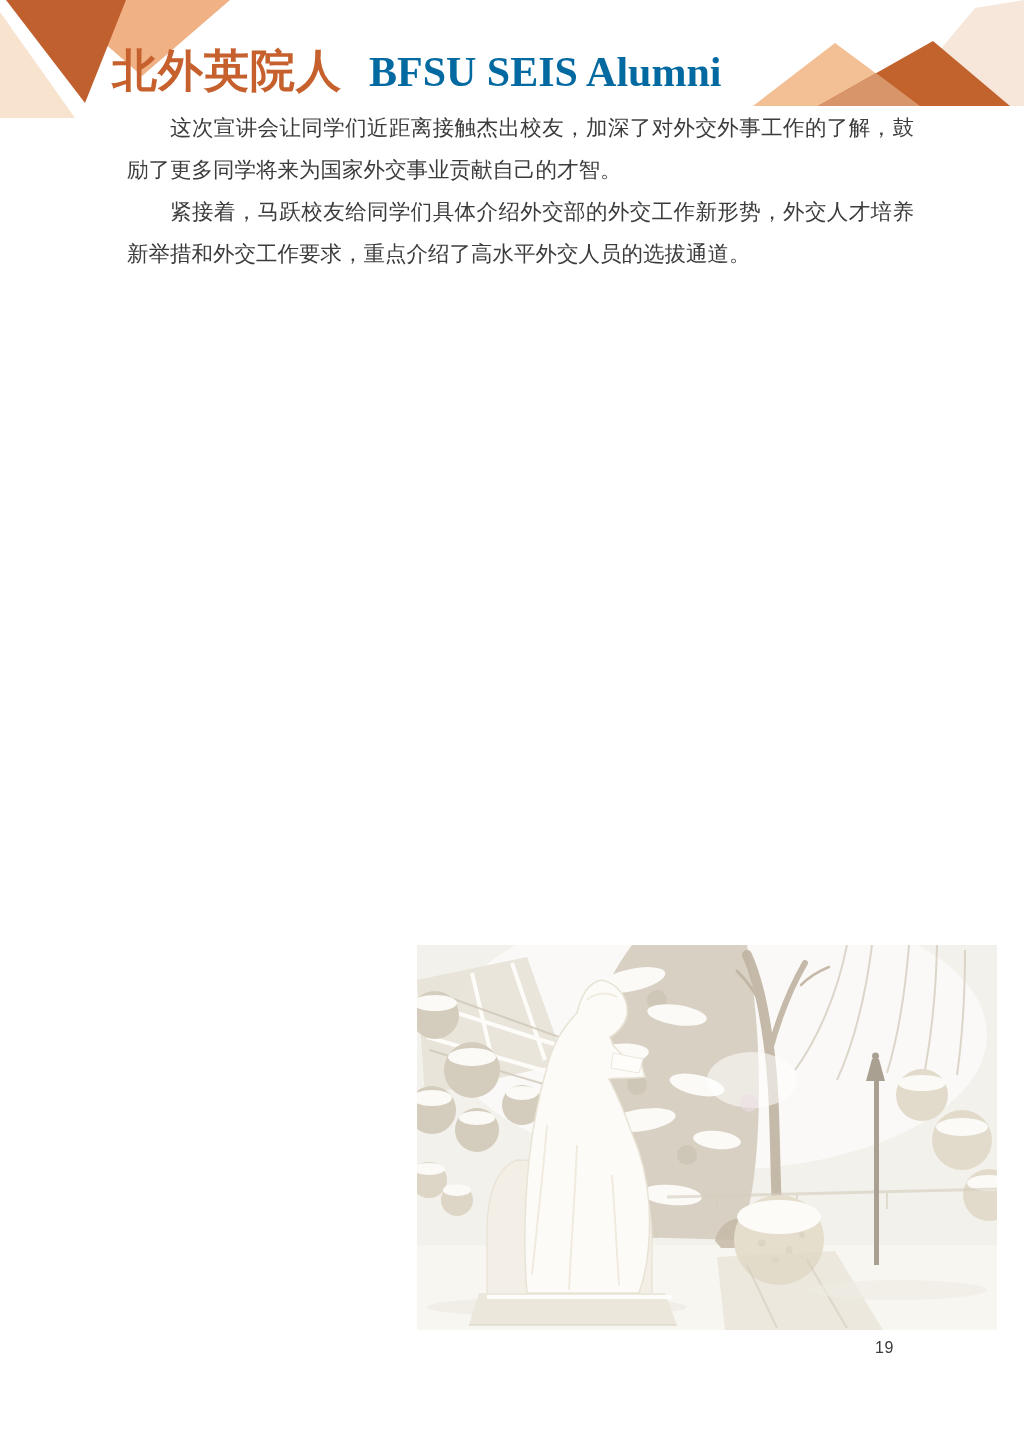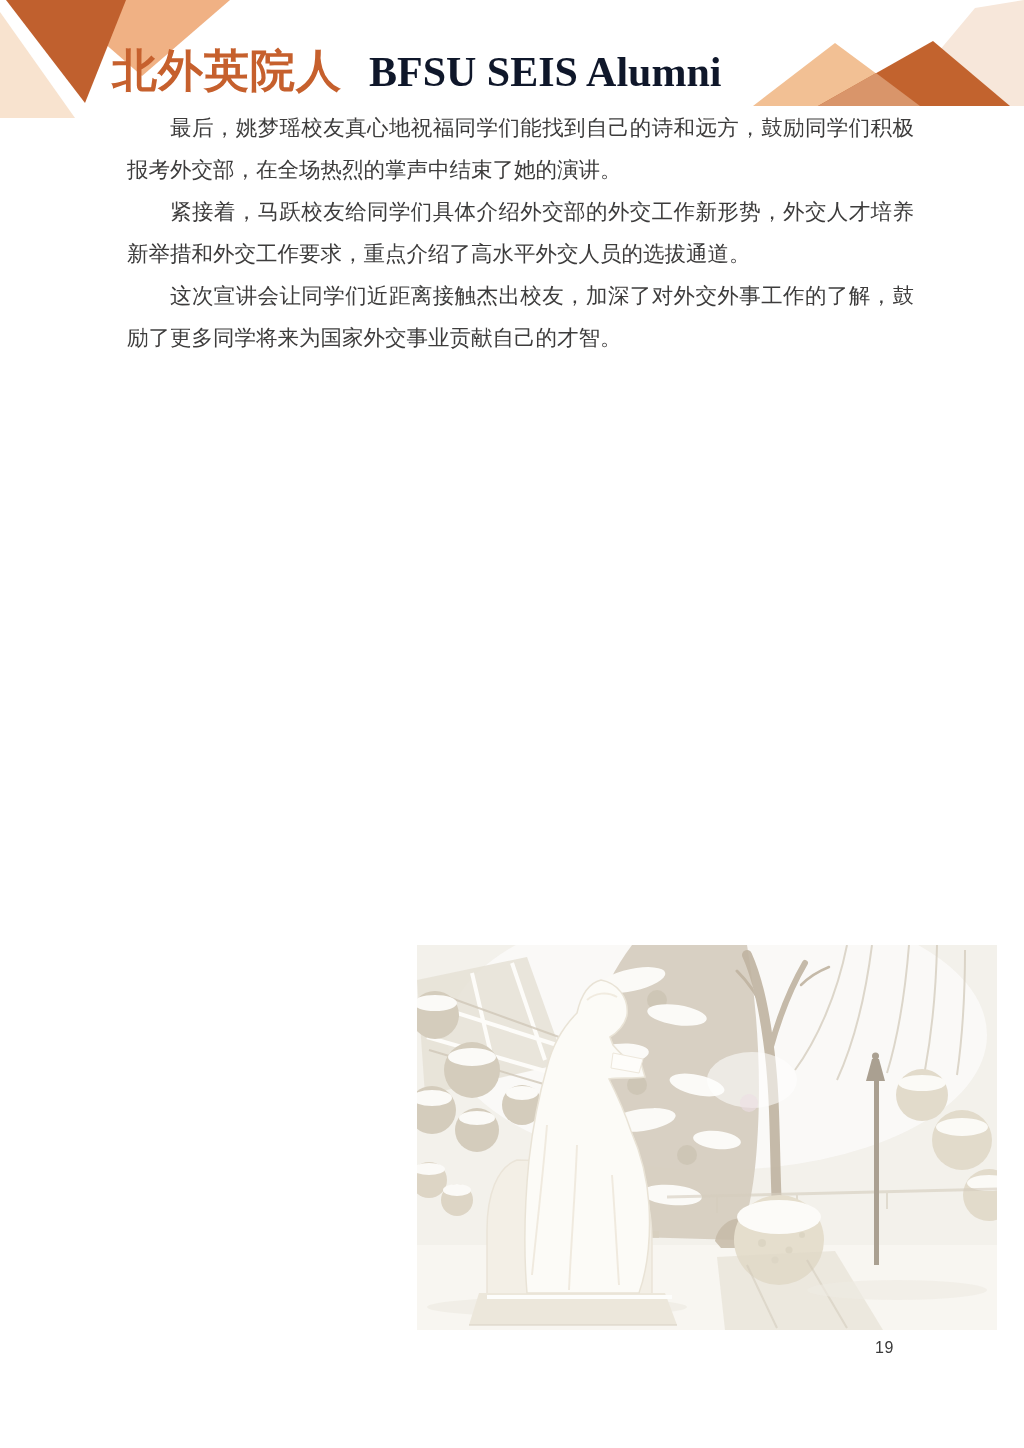--- a/index.html
+++ b/index.html
@@ -14,21 +14,21 @@
     position:absolute; top:46px; left:80px; z-index:2;
     display:flex; align-items:baseline; gap:27px; white-space:nowrap;margin-left:32px;
   }
   .masthead-cn {
     font-family:"Liberation Sans", sans-serif;
     font-weight:900; font-size:45px; letter-spacing:1px;
     color:#c6602d; line-height:1.1;
   }
   .masthead-en {
     font-family:"Liberation Serif", serif;
-    font-weight:700; font-size:42px; color:#0f172a; line-height:1.1;
+    font-weight:700; font-size:42px; color:#0369a1; line-height:1.1;
   }
   
   .article {
     position:absolute; left:127px; top:107px; width:787px; z-index:2;
     font-size:21.5px; line-height:42px; color:#3d3c3c;
     text-align:justify;
   }
   .article p { margin:0; }
   .article p.indent { text-indent:2em; }
   
@@ -60,23 +60,22 @@
     <polygon points="818,106 933,41 1010,106" fill="#c2632e"></polygon>
     <polygon points="876,73 818,106 920,106" fill="#d9956a"></polygon>
   </svg>
 
   <header class="masthead">
     <span class="masthead-cn">北外英院人</span>
     <span class="masthead-en">BFSU SEIS Alumni</span>
   </header>
 
   <main class="article">
-    <p class="para indent">最后，姚梦瑶校友真心地祝福同学们能找到自己的诗和远方，鼓励同学们积极报考外交部，在全场热烈的掌声中结束了她的演讲。</p>
+    <p class="para indent">这次宣讲会让同学们近距离接触杰出校友，加深了对外交外事工作的了解，鼓励了更多同学将来为国家外交事业贡献自己的才智。</p>
     <p class="para indent">紧接着，马跃校友给同学们具体介绍外交部的外交工作新形势，外交人才培养新举措和外交工作要求，重点介绍了高水平外交人员的选拔通道。</p>
-    <p class="para indent">这次宣讲会让同学们近距离接触杰出校友，加深了对外交外事工作的了解，鼓励了更多同学将来为国家外交事业贡献自己的才智。</p>
   </main>
 
   <figure class="photo" aria-label="Faded photo of a snow-covered campus courtyard: a white statue of a seated woman reading a book, snowy evergreen trees, a bare tree, round snow-covered shrubs and a street lamp">
     <svg viewBox="0 0 580 385" preserveAspectRatio="none">
 
       <rect x="0" y="0" width="580" height="385" fill="#f3f1eb"></rect>
       <ellipse cx="300" cy="90" rx="270" ry="135" fill="#fbfaf8" opacity="0.9"></ellipse>
       <rect x="0" y="300" width="580" height="85" fill="#f8f6f1"></rect>
 
       <g>

